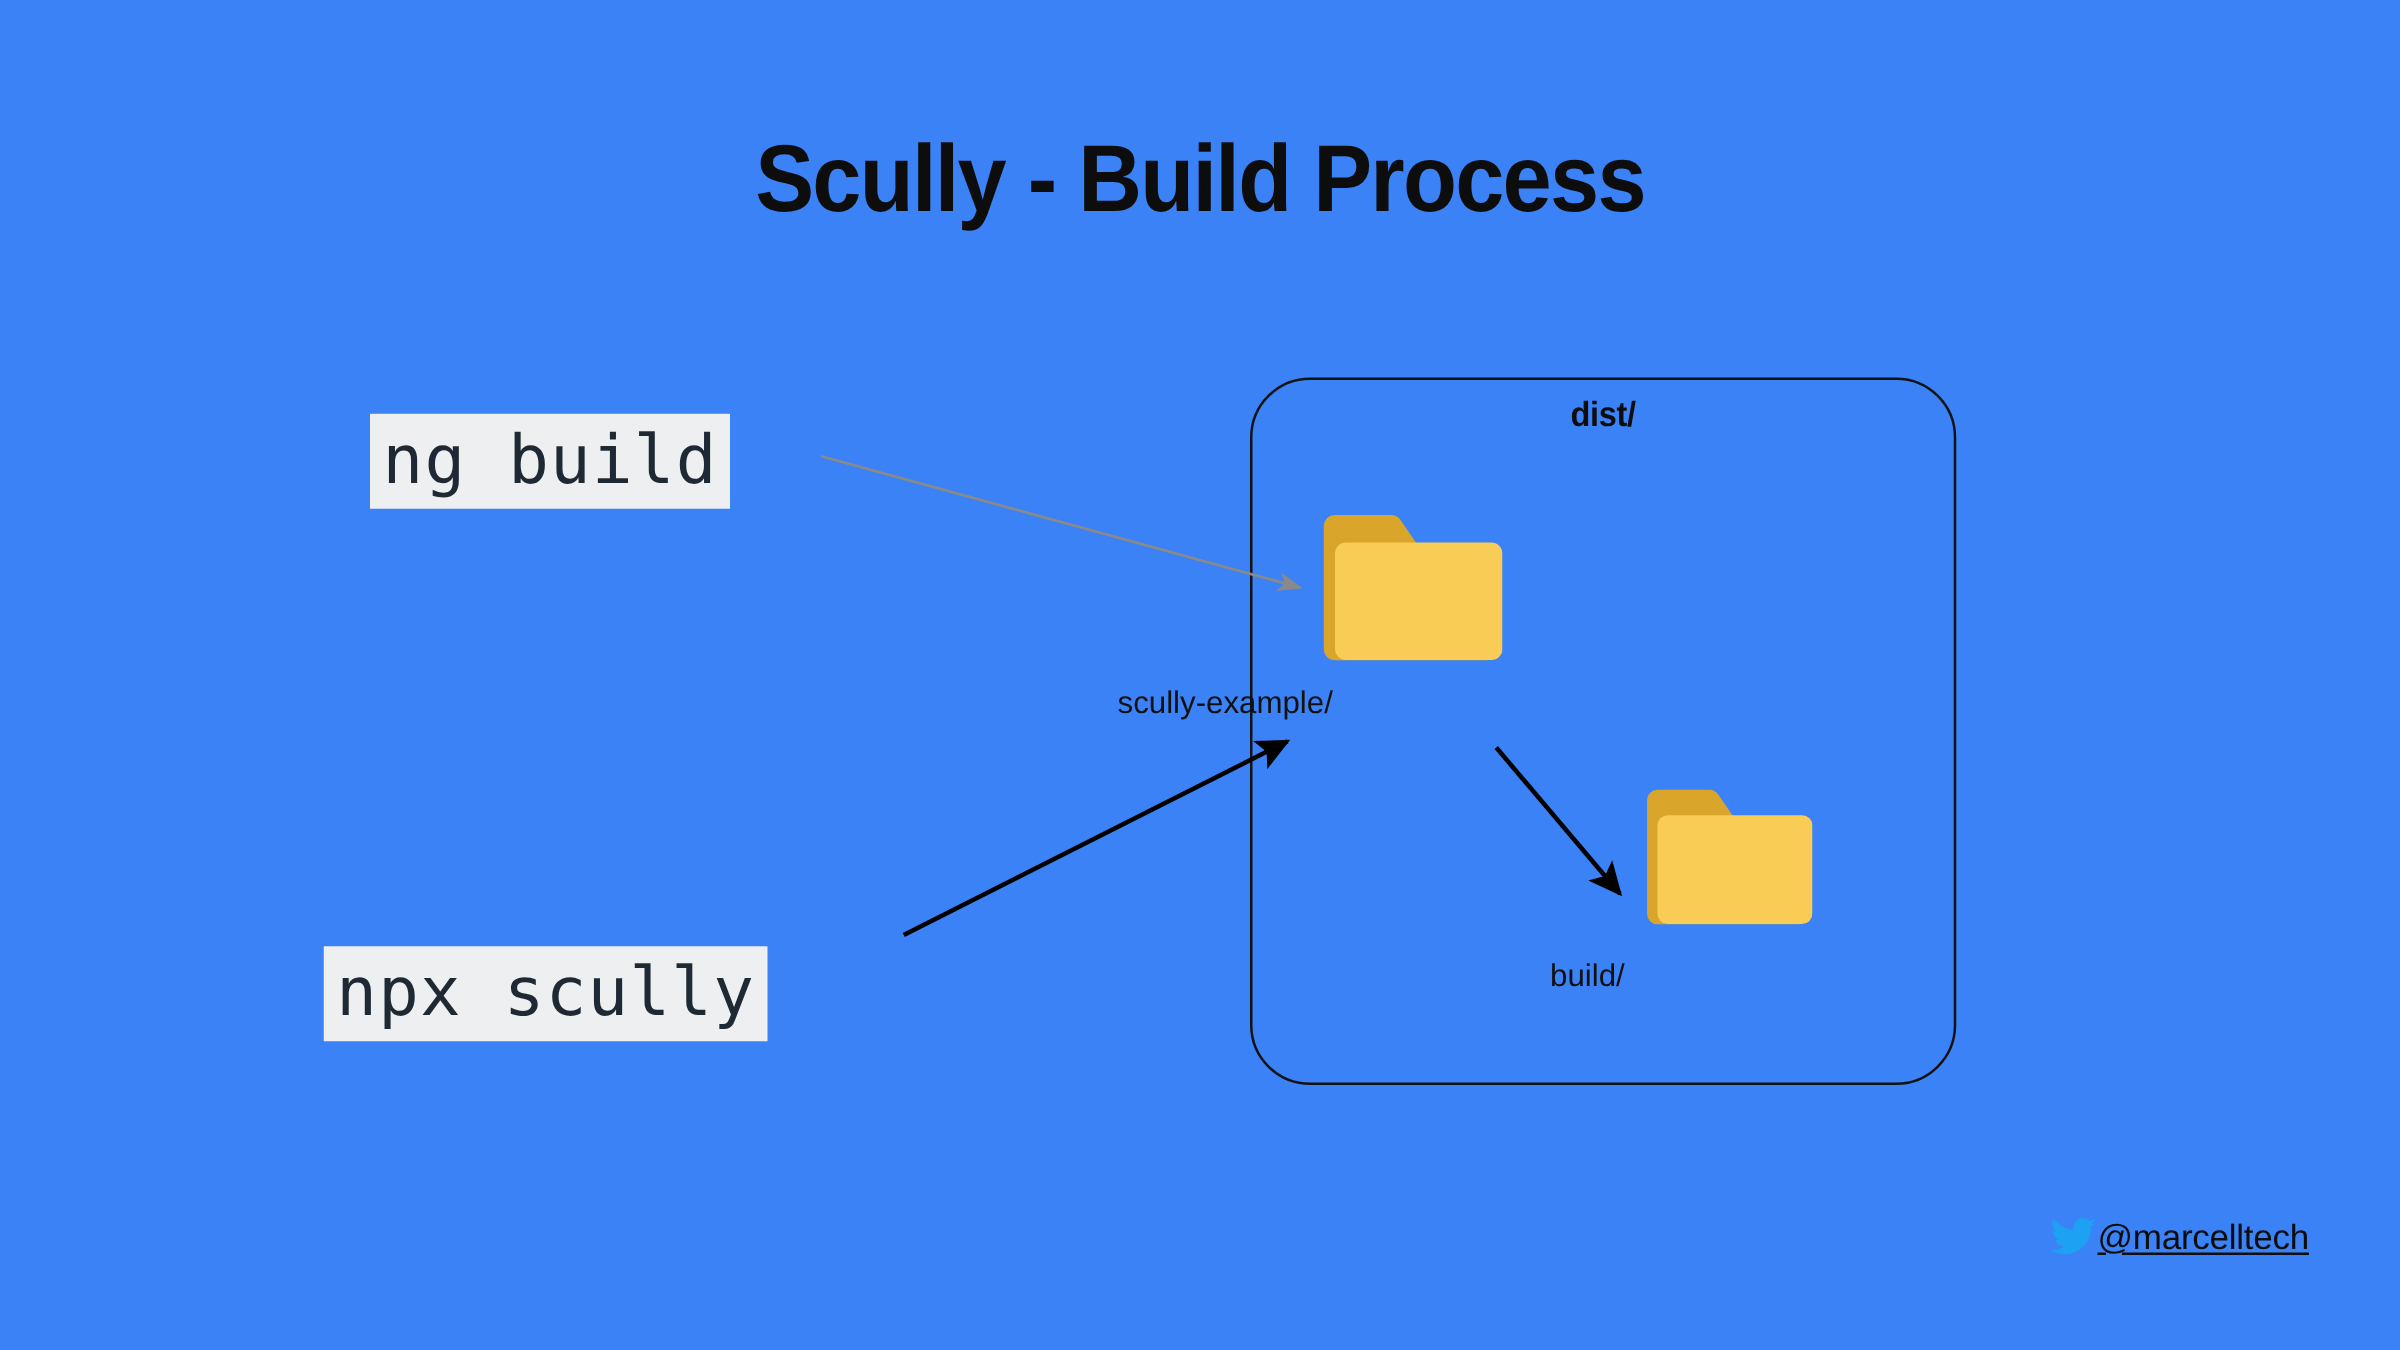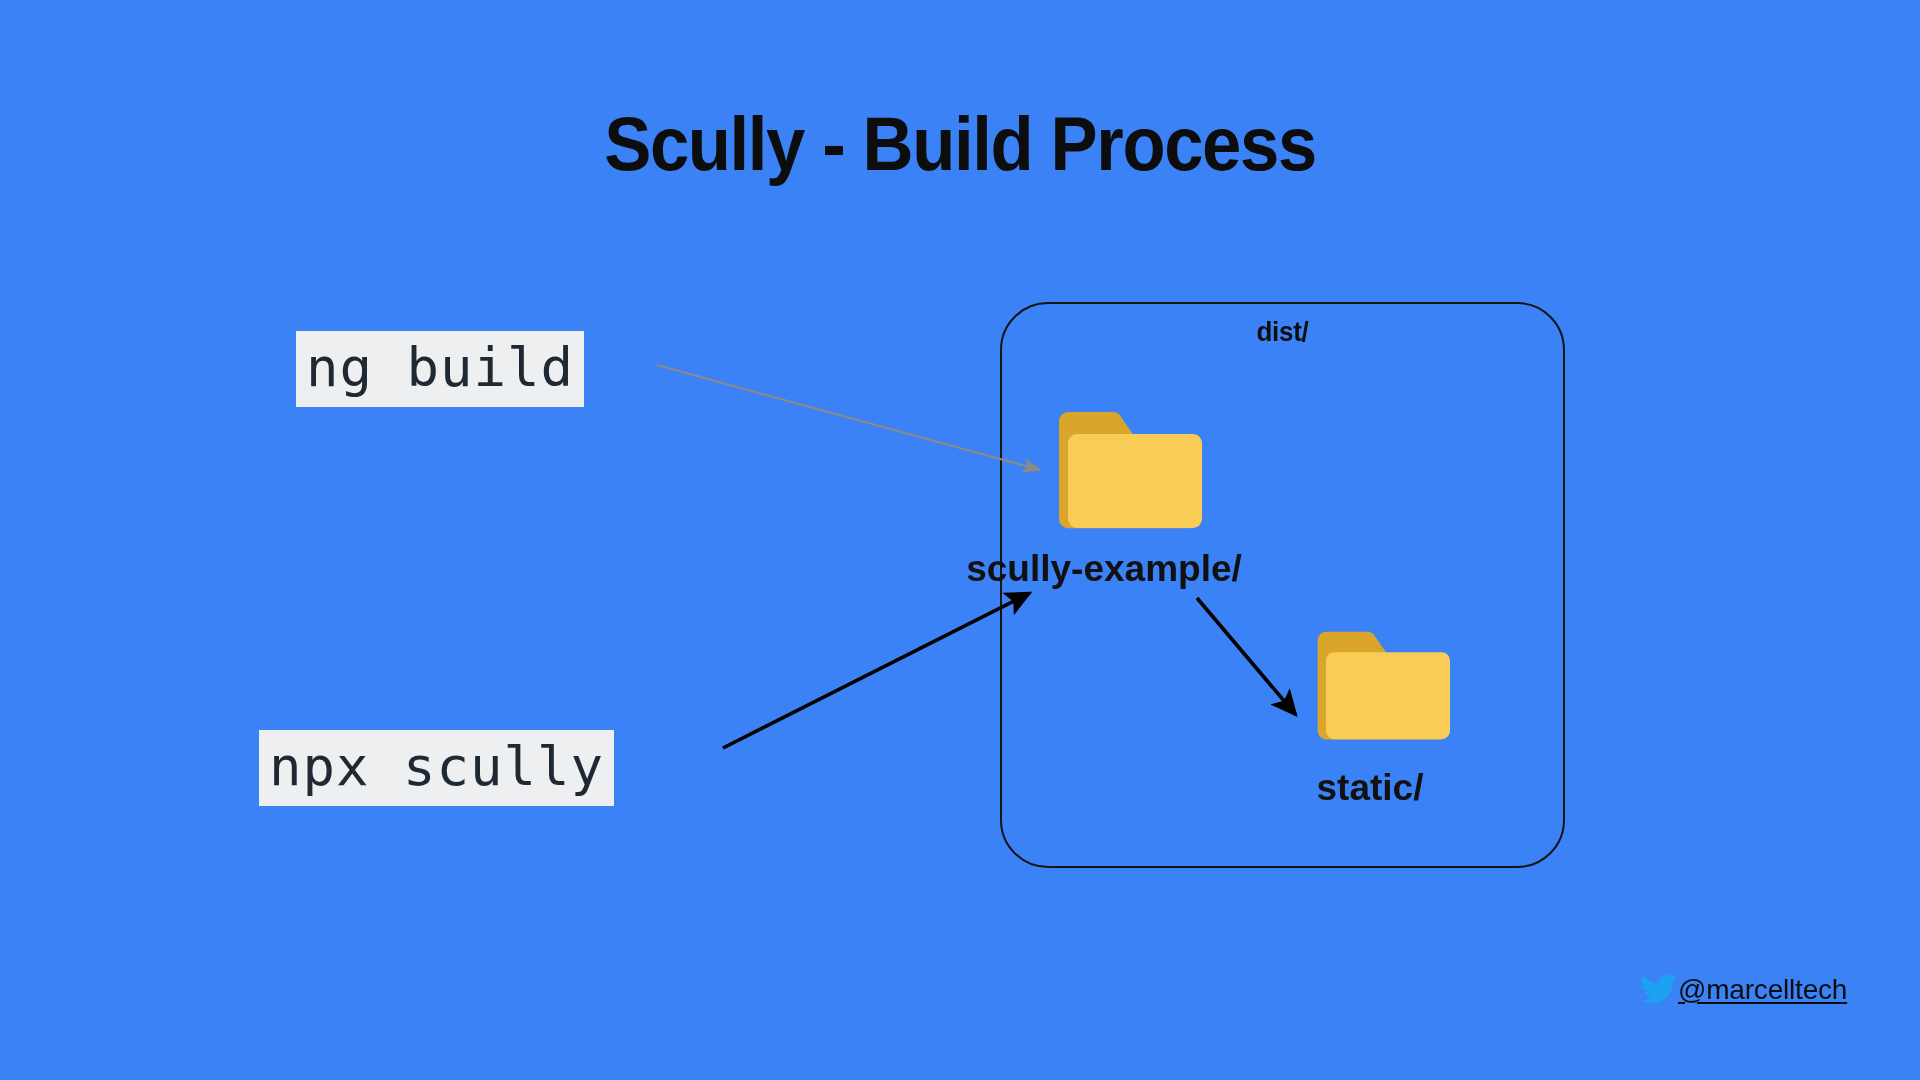--- a/index.html
+++ b/index.html
@@ -50,21 +50,21 @@
     padding: 4px 10px 6px 10px;
     white-space: pre;
   }
   #chip-ng-build {
     left: 296px;
     top: 331px;
     text-align: center;
   }
   #chip-npx-scully {
     left: 259px;
-    top: 730px;
+    top: 757px;
   }
 
   
   #dist-box {
     position: absolute;
     left: 1000px;
     top: 302px;
     width: 565px;
     height: 566px;
     border: 2px solid #131313;
@@ -88,24 +88,24 @@
 
   
   .folder {
     position: absolute;
   }
   .folder svg {
     display: block;
   }
   .folder-label {
     position: absolute;
-    text-align: center;
+    text-align: left;
     font-family: "Liberation Sans", sans-serif;
-    font-weight: 700;
-    font-size: 37px;
+    font-weight: 400;
+    font-size: 25px;
     color: #111111;
     white-space: nowrap;
   }
 
   #folder-scully-example { left: 1054px; top: 408px; }
   #label-scully-example  { left: 894px;  top: 548px; width: 420px; }
 
   #folder-static         { left: 1313px; top: 628px; }
   #label-static          { left: 1240px; top: 767px; width: 260px; }
 
@@ -157,21 +157,21 @@
     </svg>
   </div>
   <div class="folder-label" id="label-scully-example">scully-example/</div>
 
   <div class="folder" id="folder-static">
     <svg width="137" height="116" viewBox="0 0 148 125" xmlns="http://www.w3.org/2000/svg" aria-hidden="true">
       <path d="M5 13 a9 9 0 0 1 9-9 h45 a9 9 0 0 1 7.4 3.9 l12.6 18.4 a9 9 0 0 0 7.4 3.9 h48.6 a9 9 0 0 1 9 9 v72 a9 9 0 0 1 -9 9 h-121 a9 9 0 0 1 -9 -9 z" fill="#d9a52b"></path>
       <path d="M14 35 a9 9 0 0 1 9-9 h116 a9 9 0 0 1 9 9 v76 a9 9 0 0 1 -9 9 h-116 a9 9 0 0 1 -9 -9 z" fill="#f9cd55"></path>
     </svg>
   </div>
-  <div class="folder-label" id="label-static">static/</div>
+  <div class="folder-label" id="label-static">build/</div>
 
   <svg id="arrow-layer" width="1920" height="1080" viewBox="0 0 1920 1080" xmlns="http://www.w3.org/2000/svg">
     <defs>
       <marker id="head-gray" markerWidth="9" markerHeight="7" refX="8" refY="3.5" orient="auto">
         <path d="M0,0 L9,3.5 L0,7 L2.2,3.5 z" fill="#8a8a8a"></path>
       </marker>
       <marker id="head-black" markerWidth="7.5" markerHeight="7" refX="6.8" refY="3.5" orient="auto">
         <path d="M0,0 L7.5,3.5 L0,7 L1.6,3.5 z" fill="#000000"></path>
       </marker>
     </defs>

